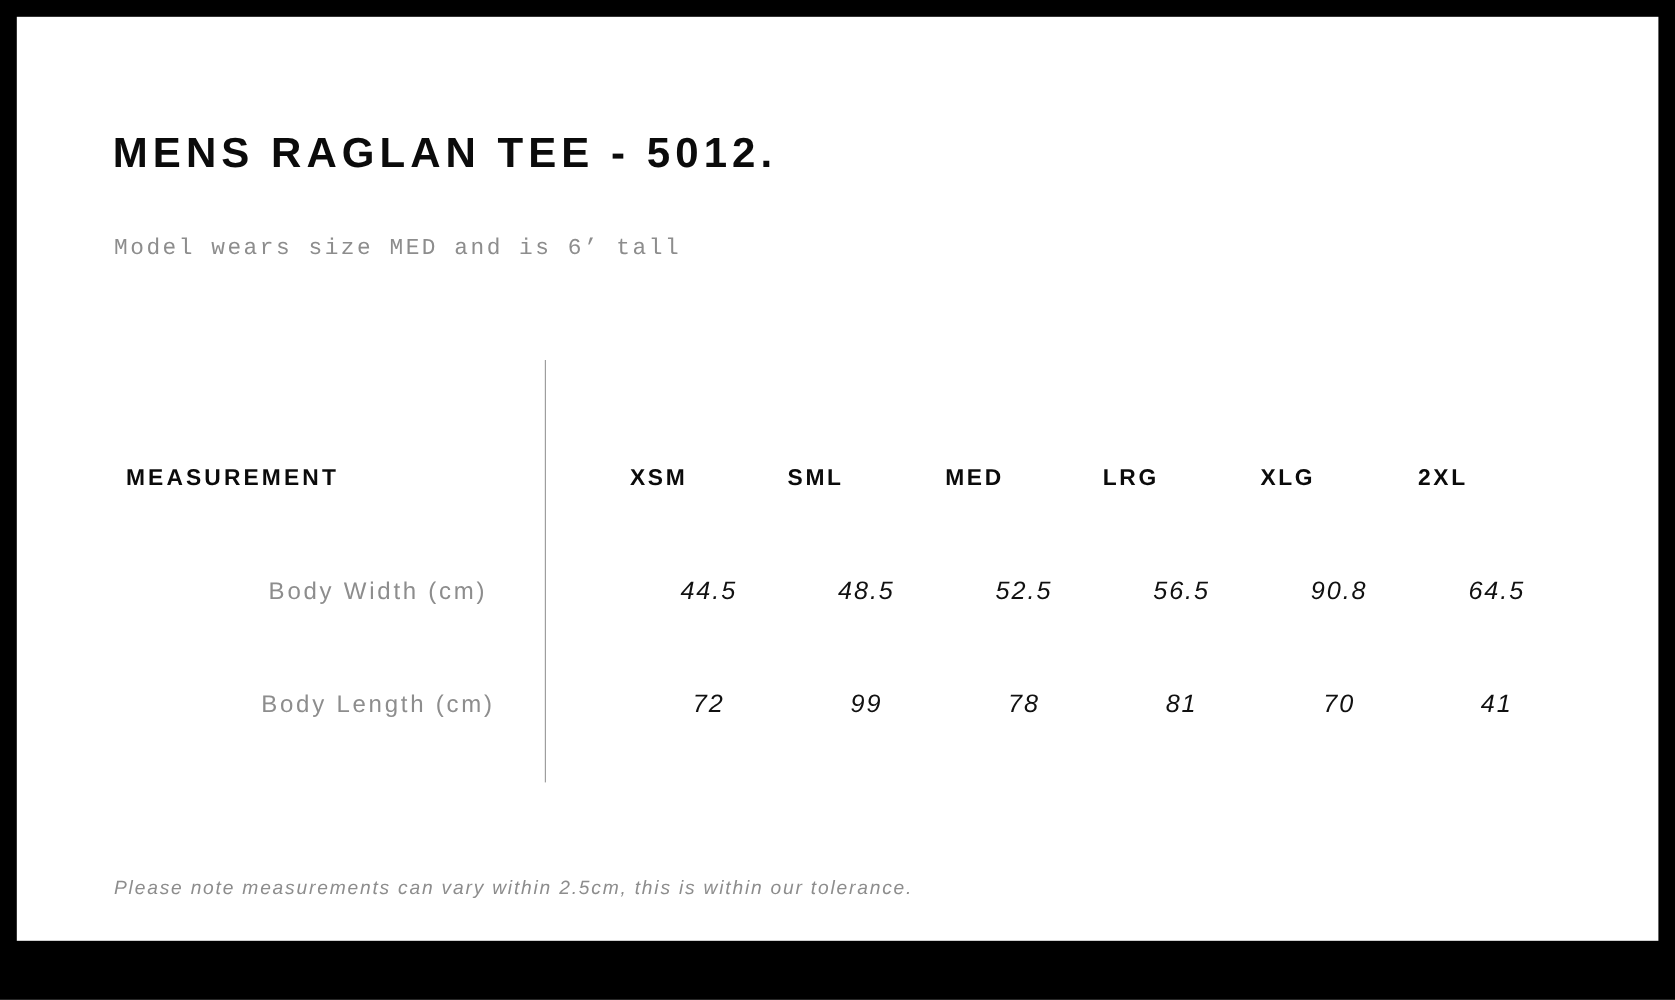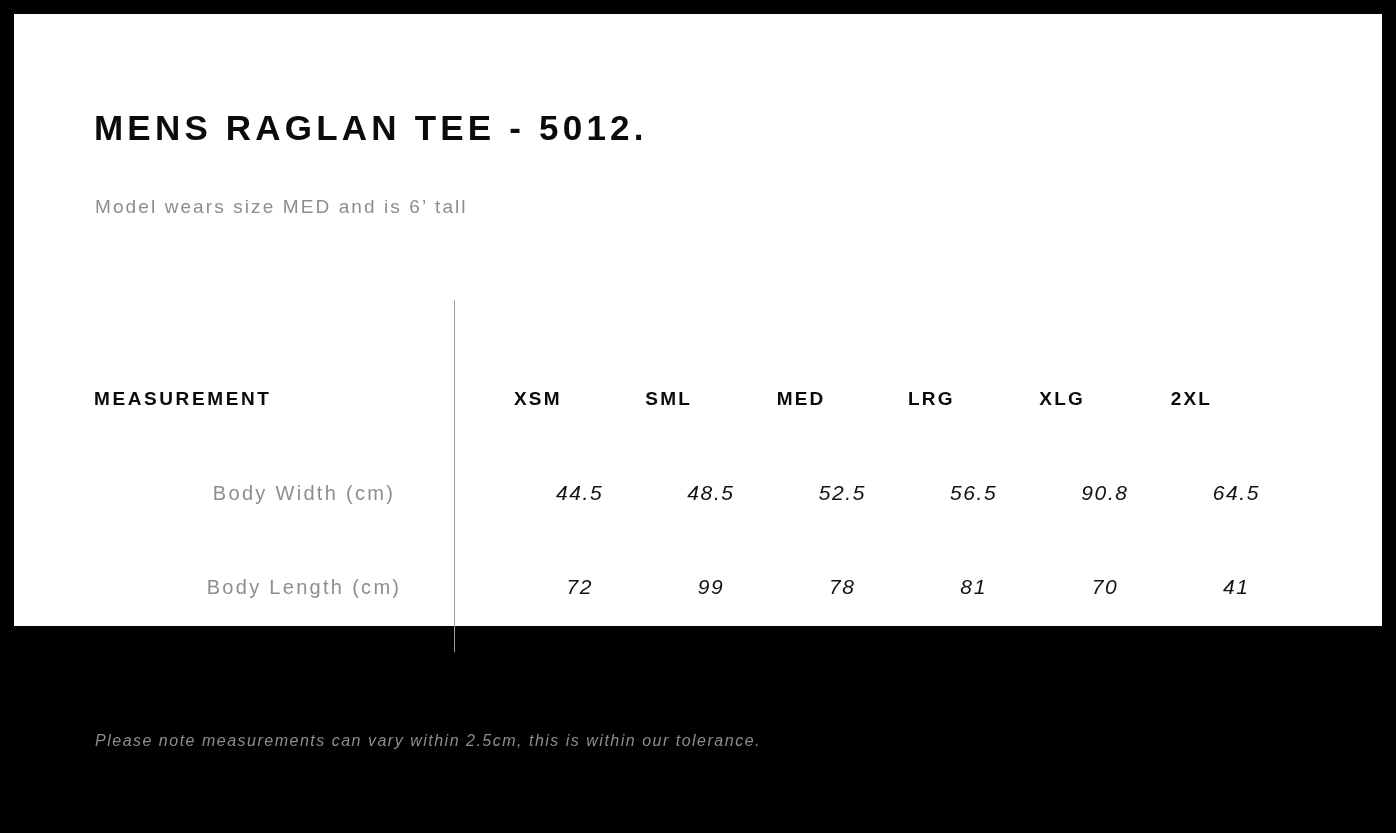--- a/index.html
+++ b/index.html
@@ -11,21 +11,21 @@
     width: 1396px;
     height: 833px;
     font-family: "Liberation Sans", sans-serif;
     overflow: hidden;
   }
   .page {
     position: absolute;
     left: 14px;
     top: 14px;
     width: 1368px;
-    height: 612px;
+    height: 770px;
     background: #ffffff;
     box-sizing: border-box;
   }
   .inner {
     position: absolute;
     left: 80px;
     top: 0;
     right: 80px;
     bottom: 0;
   }
@@ -40,32 +40,33 @@
     white-space: nowrap;
   }
   .subtitle {
     position: absolute;
     left: 1px;
     top: 182px;
     font-size: 19px;
     letter-spacing: 2.1px;
     color: #8d8d8d;
     white-space: nowrap;
+    font-family: Liberation Mono, monospace;
   }
   .divider {
     position: absolute;
     left: 360px;
     top: 286px;
     width: 1px;
     height: 352px;
     background: #9e9e9e;
   }
   table.size-table {
     position: absolute;
-    left: 0;
+    left: 11px;
     top: 338px;
     width: 1208px;
     border-collapse: collapse;
     table-layout: fixed;
   }
   table.size-table th,
   table.size-table td {
     padding: 0;
     border: 0;
     height: 94px;

